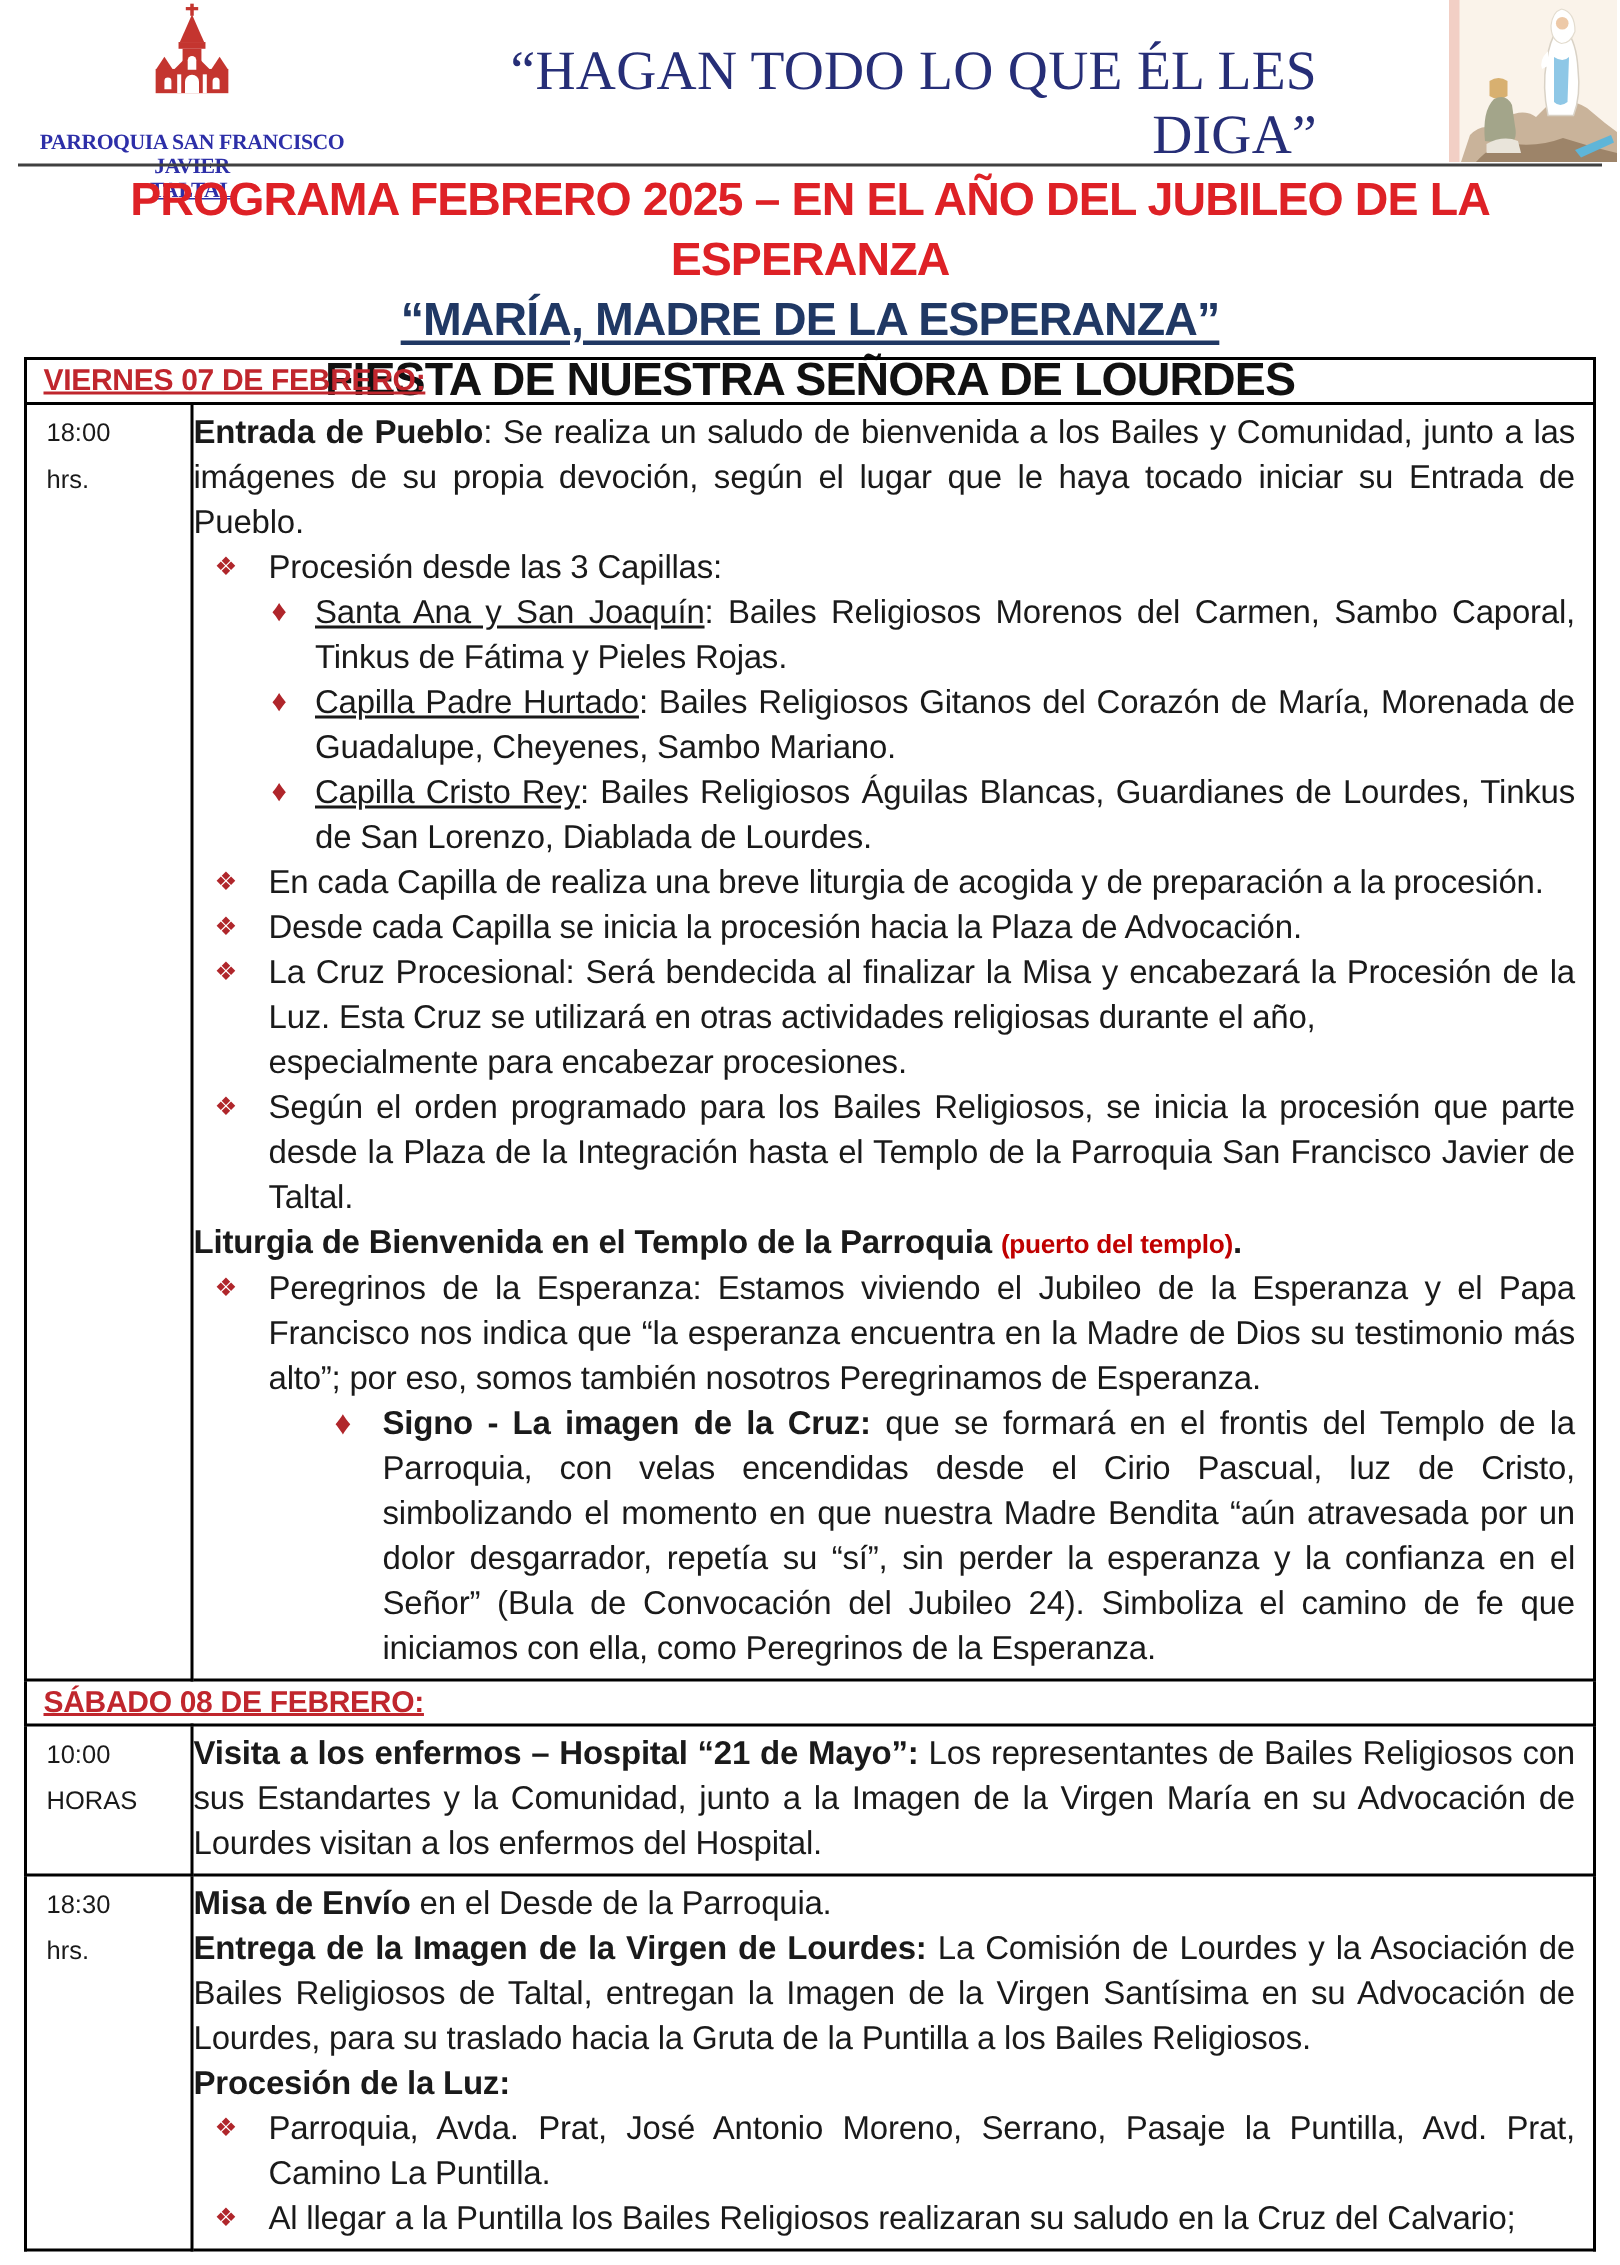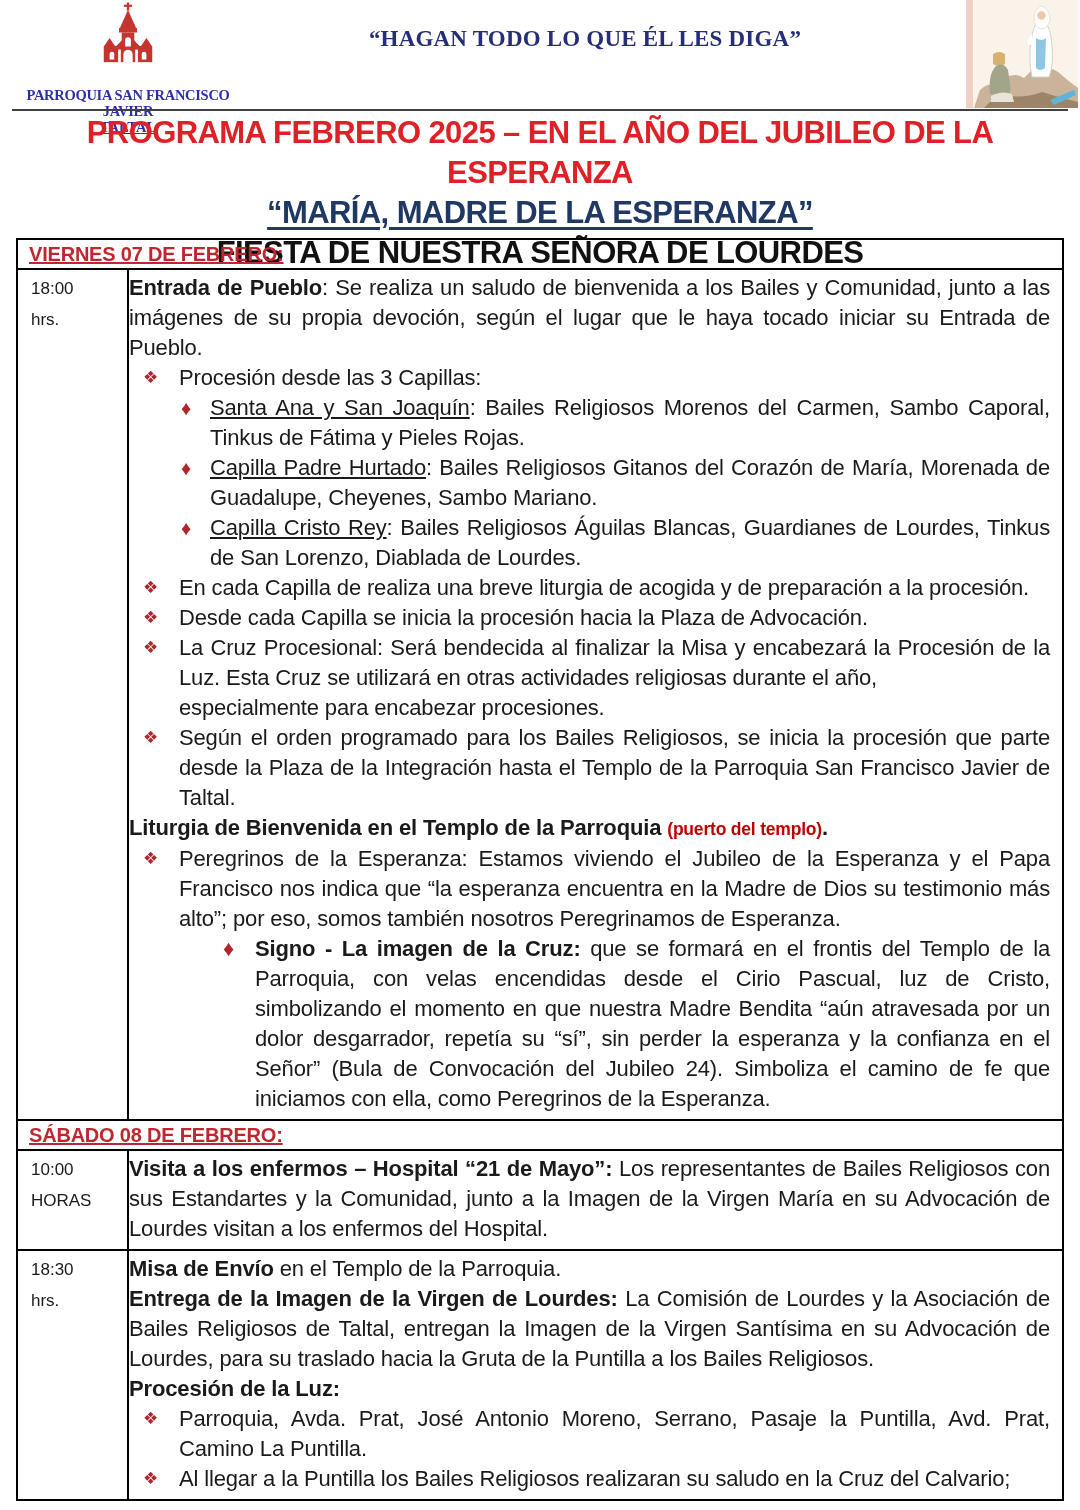--- a/index.html
+++ b/index.html
@@ -8,22 +8,22 @@
     background:#ffffff;color:#1a1a1a;
     font-family:"Liberation Sans",sans-serif;
   }
   
   .logo{position:absolute;top:2px;left:14px;width:228px;text-align:center;}
   .logo svg{display:block;margin:0 auto;}
   .org-name{font-family:"Liberation Serif",serif;font-weight:700;font-size:14.5px;
     color:#2d2fa8;letter-spacing:-0.3px;line-height:16px;margin-top:15px;}
   .org-city{font-family:"Liberation Serif",serif;font-weight:700;font-size:14.5px;
     color:#2d2fa8;text-decoration:underline;line-height:16px;}
-  .motto{position:absolute;top:26px;left:292px;width:586px;text-align:center;
-    font-family:"Liberation Serif",serif;font-weight:700;font-size:23px;
+  .motto{position:absolute;top:26px;left:292px;width:586px;text-align:right;
+    font-family:"Liberation Serif",serif;font-weight:400;font-size:37px;
     color:#262e77;letter-spacing:0.2px;}
   .lourdes{position:absolute;top:0;right:2px;}
   .divider{position:absolute;top:109px;left:12px;width:1056px;height:0;
     border-top:2px solid #404040;}
   
   .titles{position:absolute;top:113px;left:0;width:1080px;text-align:center;}
   .t{font-weight:700;font-size:31px;line-height:40px;letter-spacing:-0.6px;}
   .t1{color:#de2126;}
   .t2{color:#111111;}
   .t3 span{color:#203864;text-decoration:underline;text-decoration-thickness:2.5px;text-underline-offset:4px;}
@@ -197,21 +197,21 @@
       <p><span class="lead">Visita a los enfermos – Hospital “21 de Mayo”:</span><span> Los representantes de Bailes Religiosos con sus Estandartes y la Comunidad, junto a la Imagen de la Virgen María en su Advocación de Lourdes visitan a los enfermos del Hospital.</span></p>
     </td>
   </tr>
 
   <tr>
     <td class="time-cell">
       <div>18:30</div>
       <div>hrs.</div>
     </td>
     <td class="content-cell">
-      <p class="noj"><span class="lead">Misa de Envío</span><span> en el Templo de la Parroquia.</span></p>
+      <p class="noj"><span class="lead">Misa de Envío</span><span> en el Desde de la Parroquia.</span></p>
       <p><span class="lead">Entrega de la Imagen de la Virgen de Lourdes:</span><span> La Comisión de Lourdes y la Asociación de Bailes Religiosos de Taltal, entregan la Imagen de la Virgen Santísima en su Advocación de Lourdes, para su traslado hacia la Gruta de la Puntilla a los Bailes Religiosos.</span></p>
       <p class="noj lead">Procesión de la Luz:</p>
 
       <div class="bullet l1">
         <span class="marker">❖</span>
         <p>Parroquia, Avda. Prat, José Antonio Moreno, Serrano, Pasaje la Puntilla, Avd. Prat, Camino La Puntilla.</p>
       </div>
 
       <div class="bullet l1">
         <span class="marker">❖</span>

